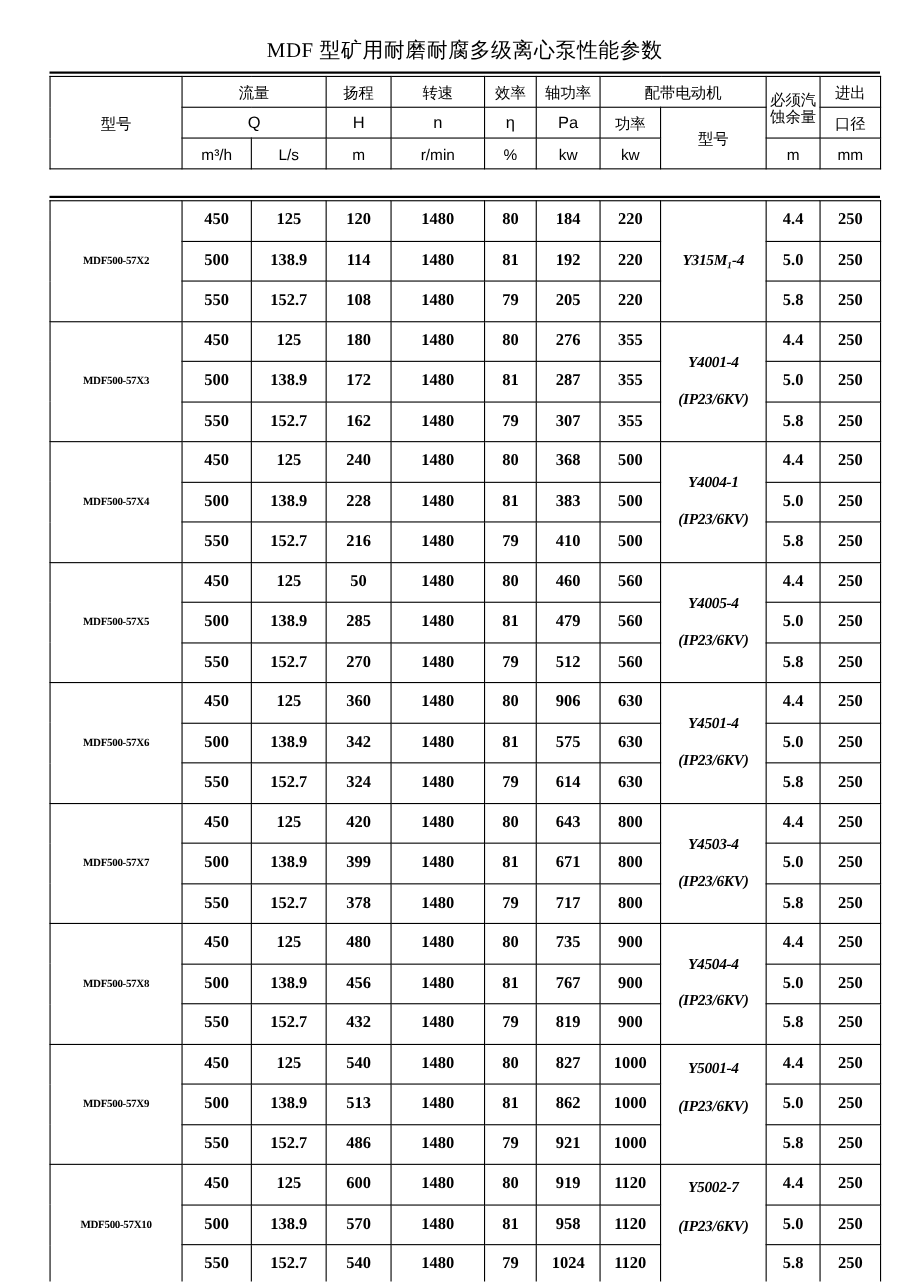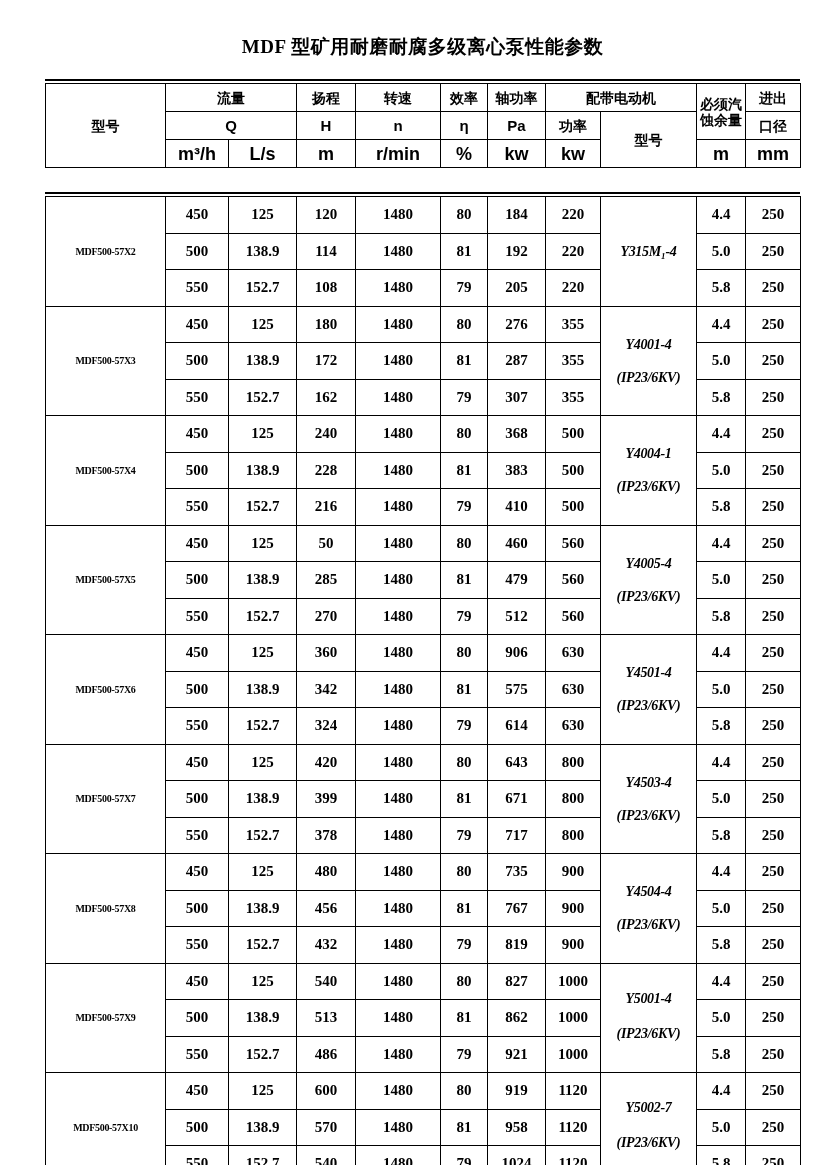--- a/index.html
+++ b/index.html
@@ -9,24 +9,24 @@
     color:#000;
     position:relative;
     overflow:hidden;
   }
   .page { padding:36px 0 0 45px; }
 
   .doc-title {
     width:755px;
     text-align:center;
     font-family:"Liberation Serif","DejaVu Serif",serif;
-    font-weight:bold;
+    font-weight:normal;
     font-size:19px;
     line-height:22px;
-    margin-bottom:21px;
+    margin-bottom:7px;
     letter-spacing:0.5px;
   }
 
   .tbl-wrap { width:755px; }
   .rule { height:0; border-top:2.5px solid #000; margin-bottom:2px; }
 
   table {
     border-collapse:collapse;
     table-layout:fixed;
     width:755px;
@@ -36,42 +36,42 @@
     border:1px solid #000;
     text-align:center;
     vertical-align:middle;
     padding:0;
     overflow:hidden;
   }
 
   
   .hdr th {
     font-family:"Liberation Sans","DejaVu Sans",sans-serif;
-    font-weight:bold;
+    font-weight:normal;
     font-size:14px;
     height:27px;
     line-height:16px;
   }
   .hdr .sym  { font-size:15px; }
-  .hdr .unit { font-size:18px; }
+  .hdr .unit { font-size:14px; }
 
   
   .bdy td {
     font-family:"Liberation Serif","DejaVu Serif",serif;
     font-weight:bold;
     font-size:15px;
     height:35.5px;
   }
   .bdy td.model-cell {
     font-size:10px;
     letter-spacing:-0.3px;
   }
   .bdy td.motor-cell { font-size:14px; letter-spacing:-0.3px;font-style:italic; }
   .bdy td.motor-cell .motor-line { line-height:33px; }
-  .bdy td.motor-cell.top { vertical-align:top; padding-top:17px; }
+  .bdy td.motor-cell.top { vertical-align:top; padding-top:4px; }
   .bdy td.motor-cell.top .motor-line { line-height:35px; }
 
   .gap { height:24px; }
 </style>
 </head>
 <body>
 
 <div class="page">
 
   <div class="doc-title">MDF 型矿用耐磨耐腐多级离心泵性能参数</div>

